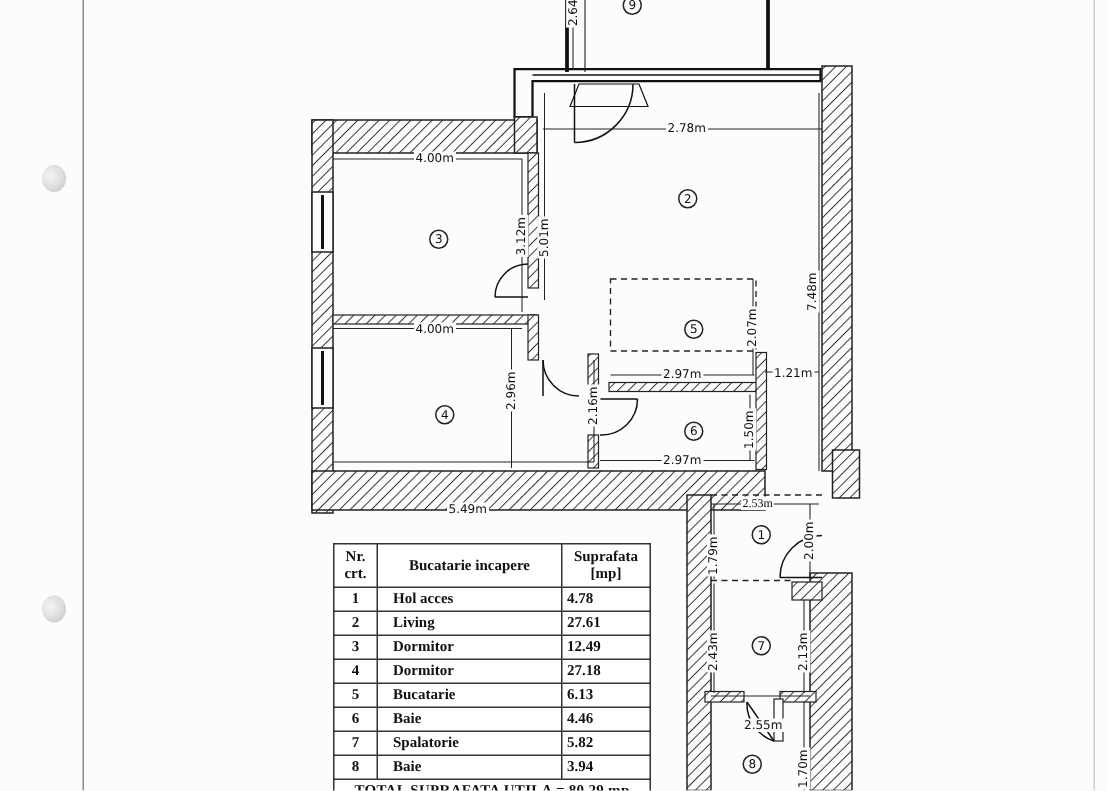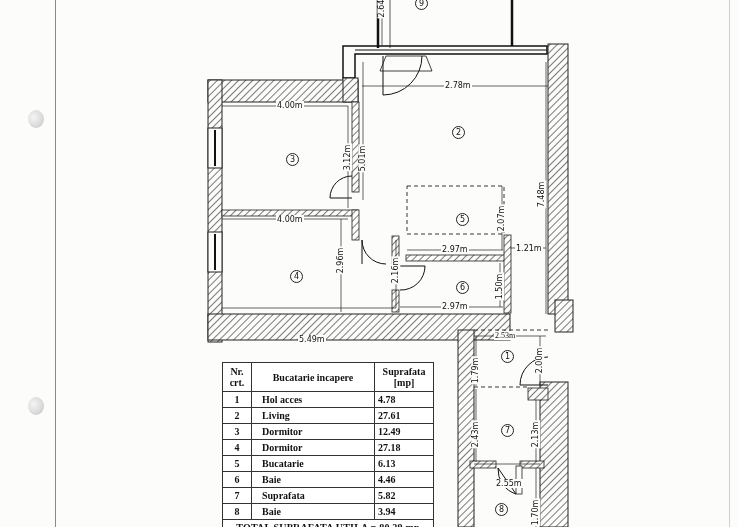--- a/index.html
+++ b/index.html
@@ -201,21 +201,21 @@
           <td class="name">Bucatarie</td>
           <td class="area">6.13</td>
         </tr>
       <tr>
           <td class="nr">6</td>
           <td class="name">Baie</td>
           <td class="area">4.46</td>
         </tr>
       <tr>
           <td class="nr">7</td>
-          <td class="name">Suprafata</td>
+          <td class="name">Spalatorie</td>
           <td class="area">5.82</td>
         </tr>
       <tr>
           <td class="nr">8</td>
           <td class="name">Baie</td>
           <td class="area">3.94</td>
         </tr>
       <tr>
           <td class="total" colspan="3">TOTAL SUPRAFATA UTILA = 80.29 mp</td>
         </tr>

